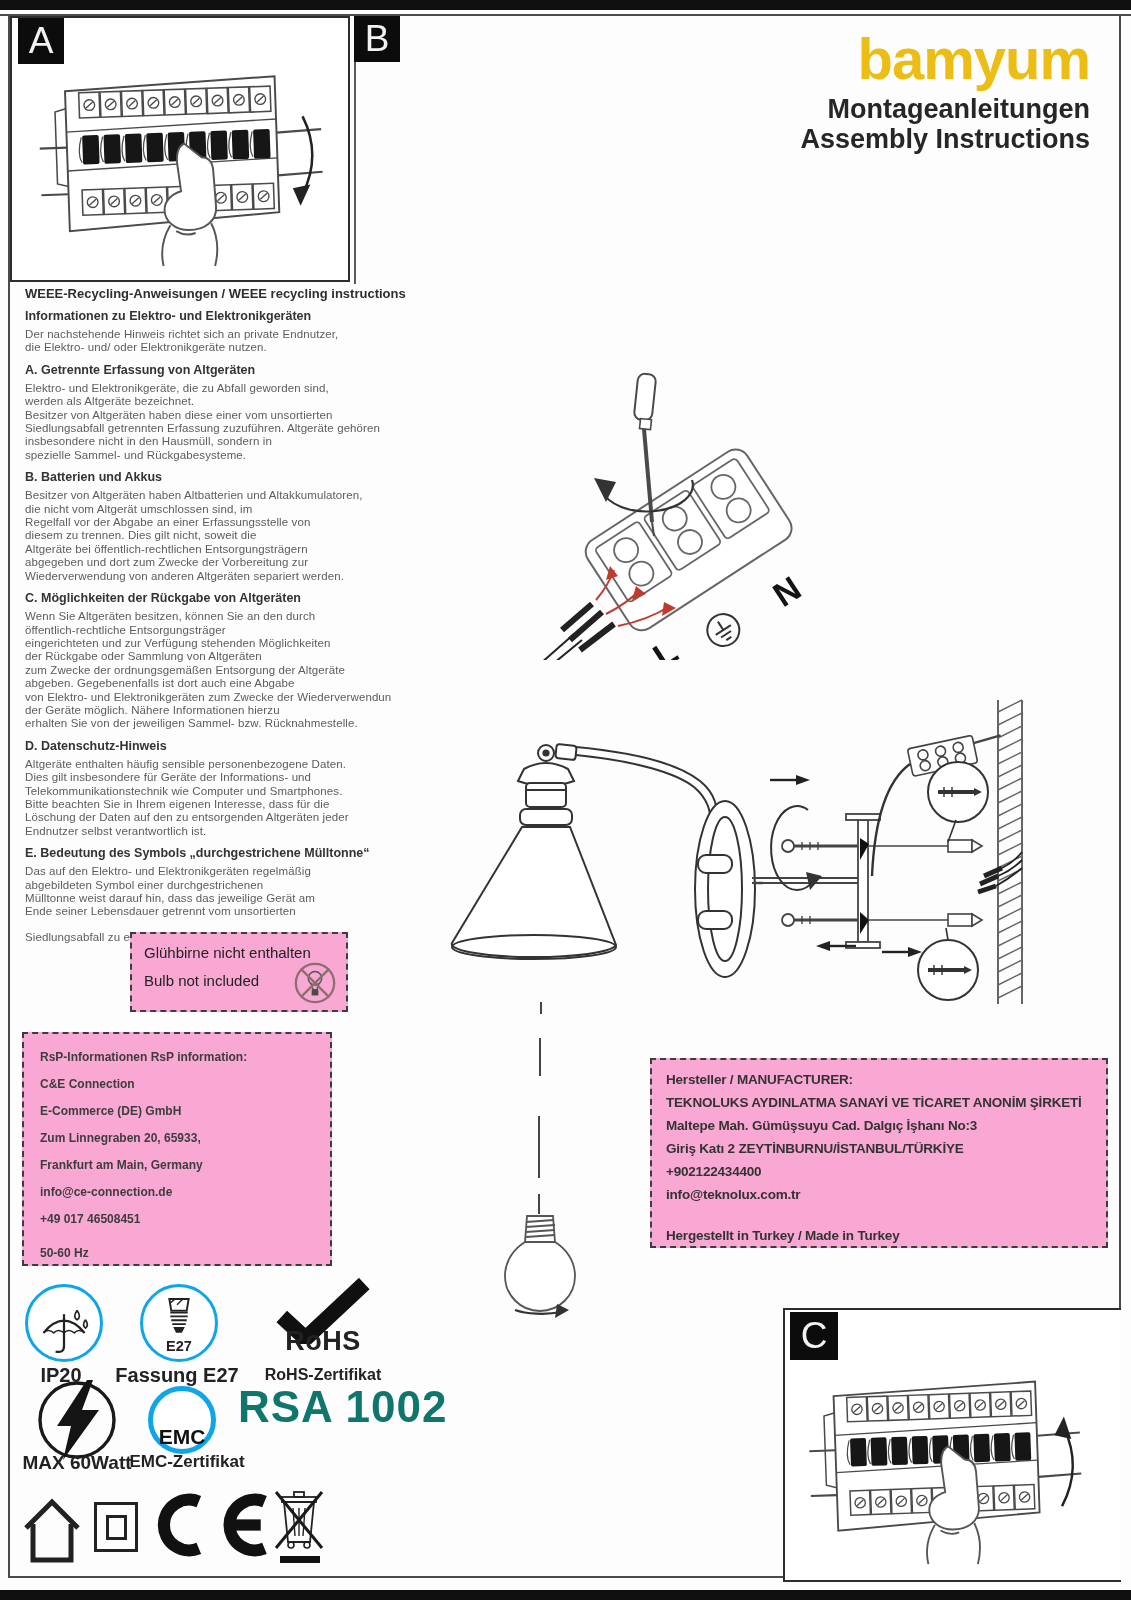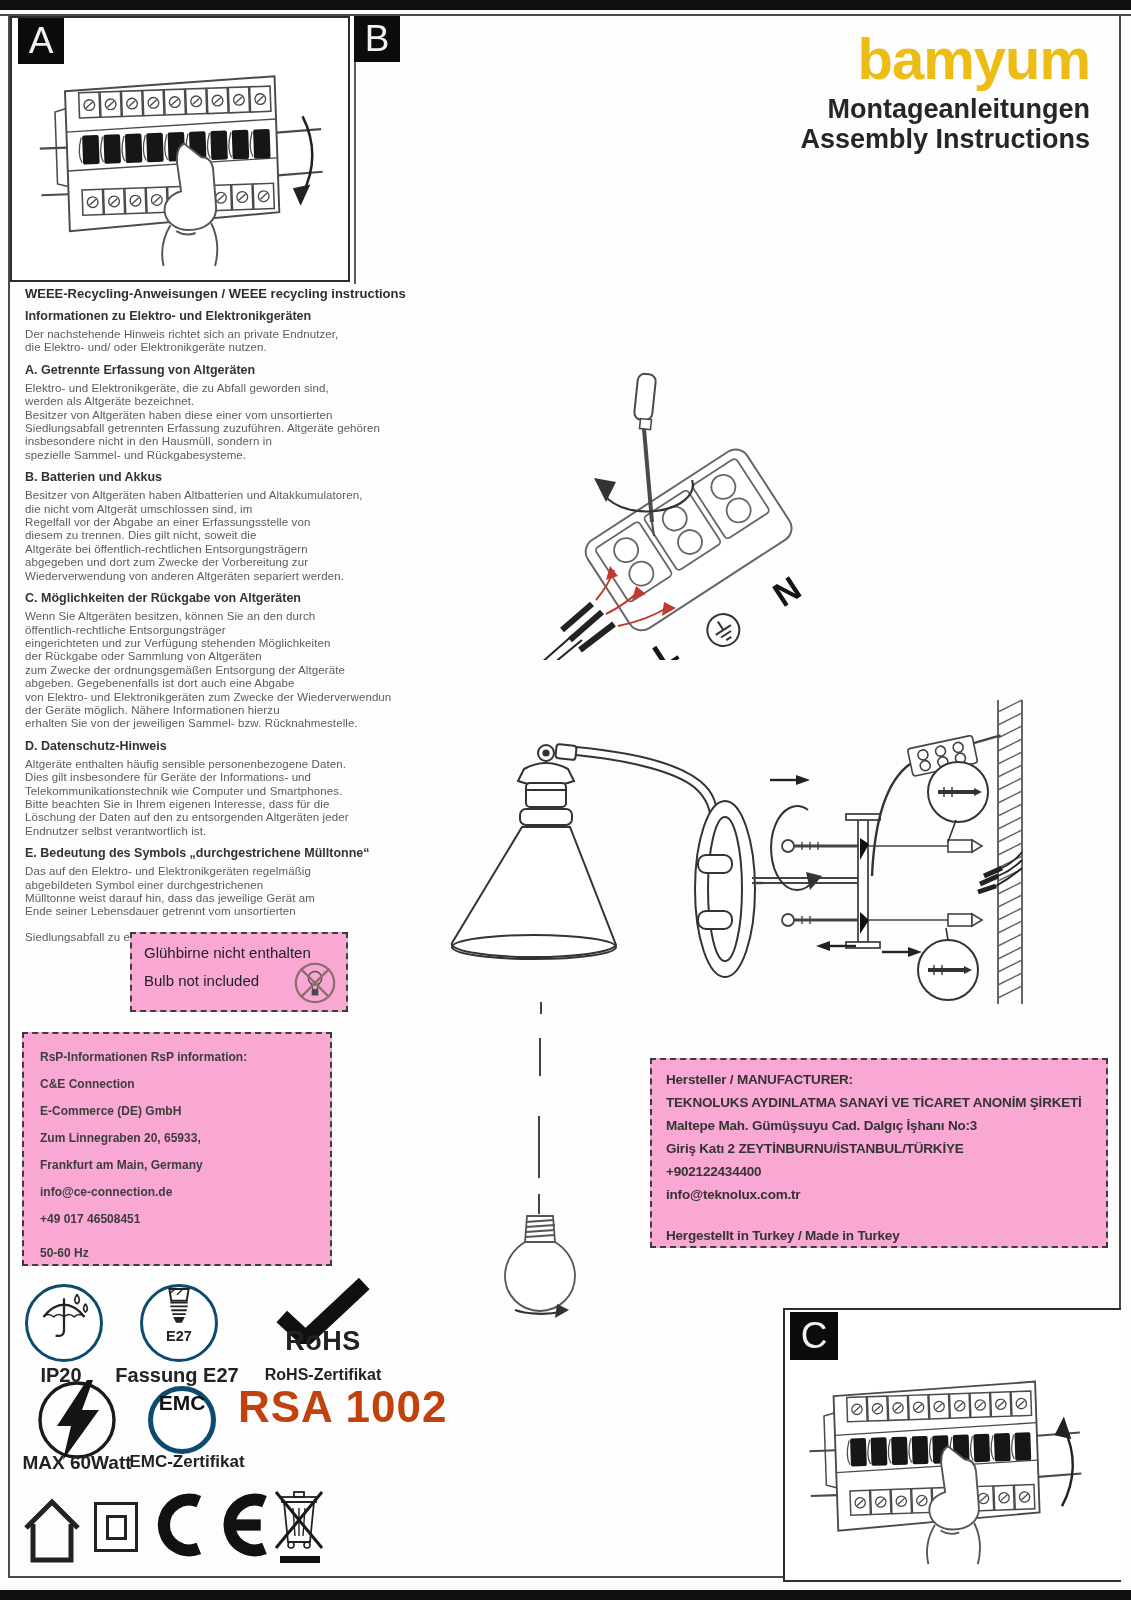--- a/index.html
+++ b/index.html
@@ -13,24 +13,24 @@
   .step-label{position:absolute;width:46px;height:46px;background:#0c0c0c;color:#f2f2f2;
               font-size:37px;font-weight:400;display:flex;align-items:center;justify-content:center;}
   .dashedbox{position:absolute;border:2px dashed #3c3c3c;background:#f9a8d4;}
   .logo{font-weight:800;letter-spacing:-1px;line-height:1;}
   .logo-sub{font-weight:700;color:#262626;line-height:1.12;}
   .wt{font-size:13px;font-weight:700;color:#2e2e2e;margin:0 0 8px 0;}
   .wh{font-size:12.5px;font-weight:700;color:#333;margin:8px 0 5px 0;}
   .wp{font-size:11.5px;color:#5c5c5c;line-height:13.4px;margin:0;white-space:pre-line;letter-spacing:.1px;}
   .rsp-line{font-size:12px;font-weight:700;color:#3d3d3d;line-height:27px;white-space:pre-line;}
   .man-line{font-size:13.5px;font-weight:700;color:#333;line-height:23px;white-space:pre-line;letter-spacing:-.2px;}
-  .circ{position:absolute;border:3px solid #0c4a6e;border-radius:50%;background:#fff;
-        display:flex;align-items:flex-start;justify-content:center;}
+  .circ{position:absolute;border:3px solid #0ea5e9;border-radius:50%;background:#fff;
+        display:flex;align-items:flex-end;justify-content:center;}
   .cert-label{position:absolute;font-weight:700;color:#222;text-align:center;}
-  .bignum{position:absolute;font-weight:700;color:#c2410c;letter-spacing:1px;}
+  .bignum{position:absolute;font-weight:700;color:#0f766e;letter-spacing:1px;}
   svg{display:block;}
   .sq-outer{position:absolute;border:3px solid #222;width:38px;height:44px;display:flex;align-items:center;justify-content:center;}
   .sq-inner{border:3px solid #222;width:15px;height:19px;}
 </style>
 </head>
 <body>
 
 <div class="page">
 
   <div class="bar" style="left:0;top:0;width:1131px;height:10px;"></div>

